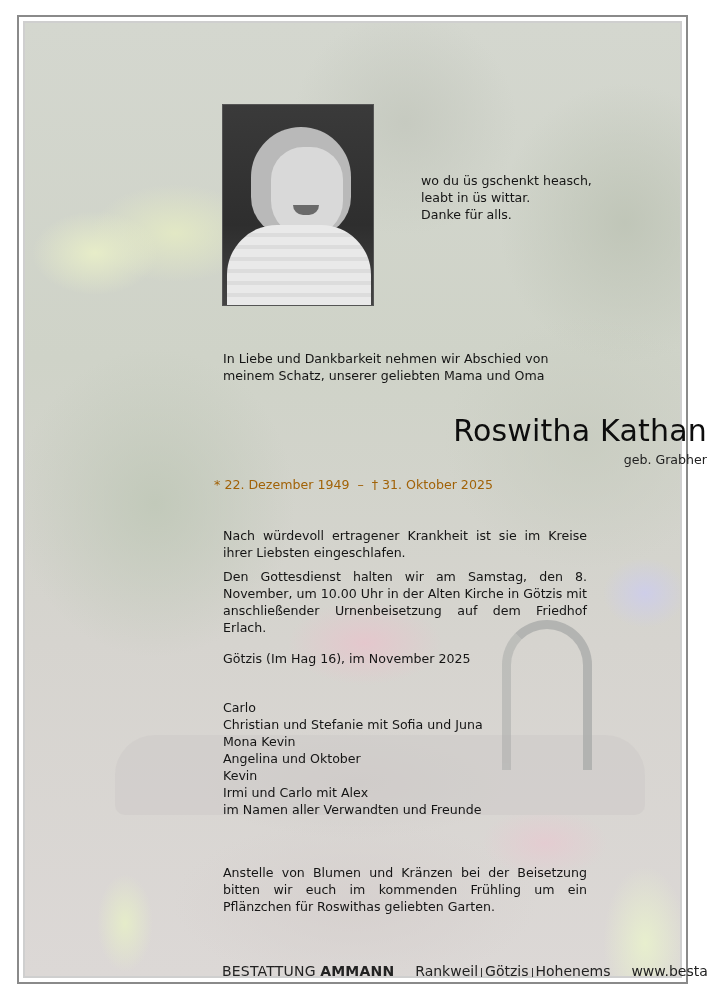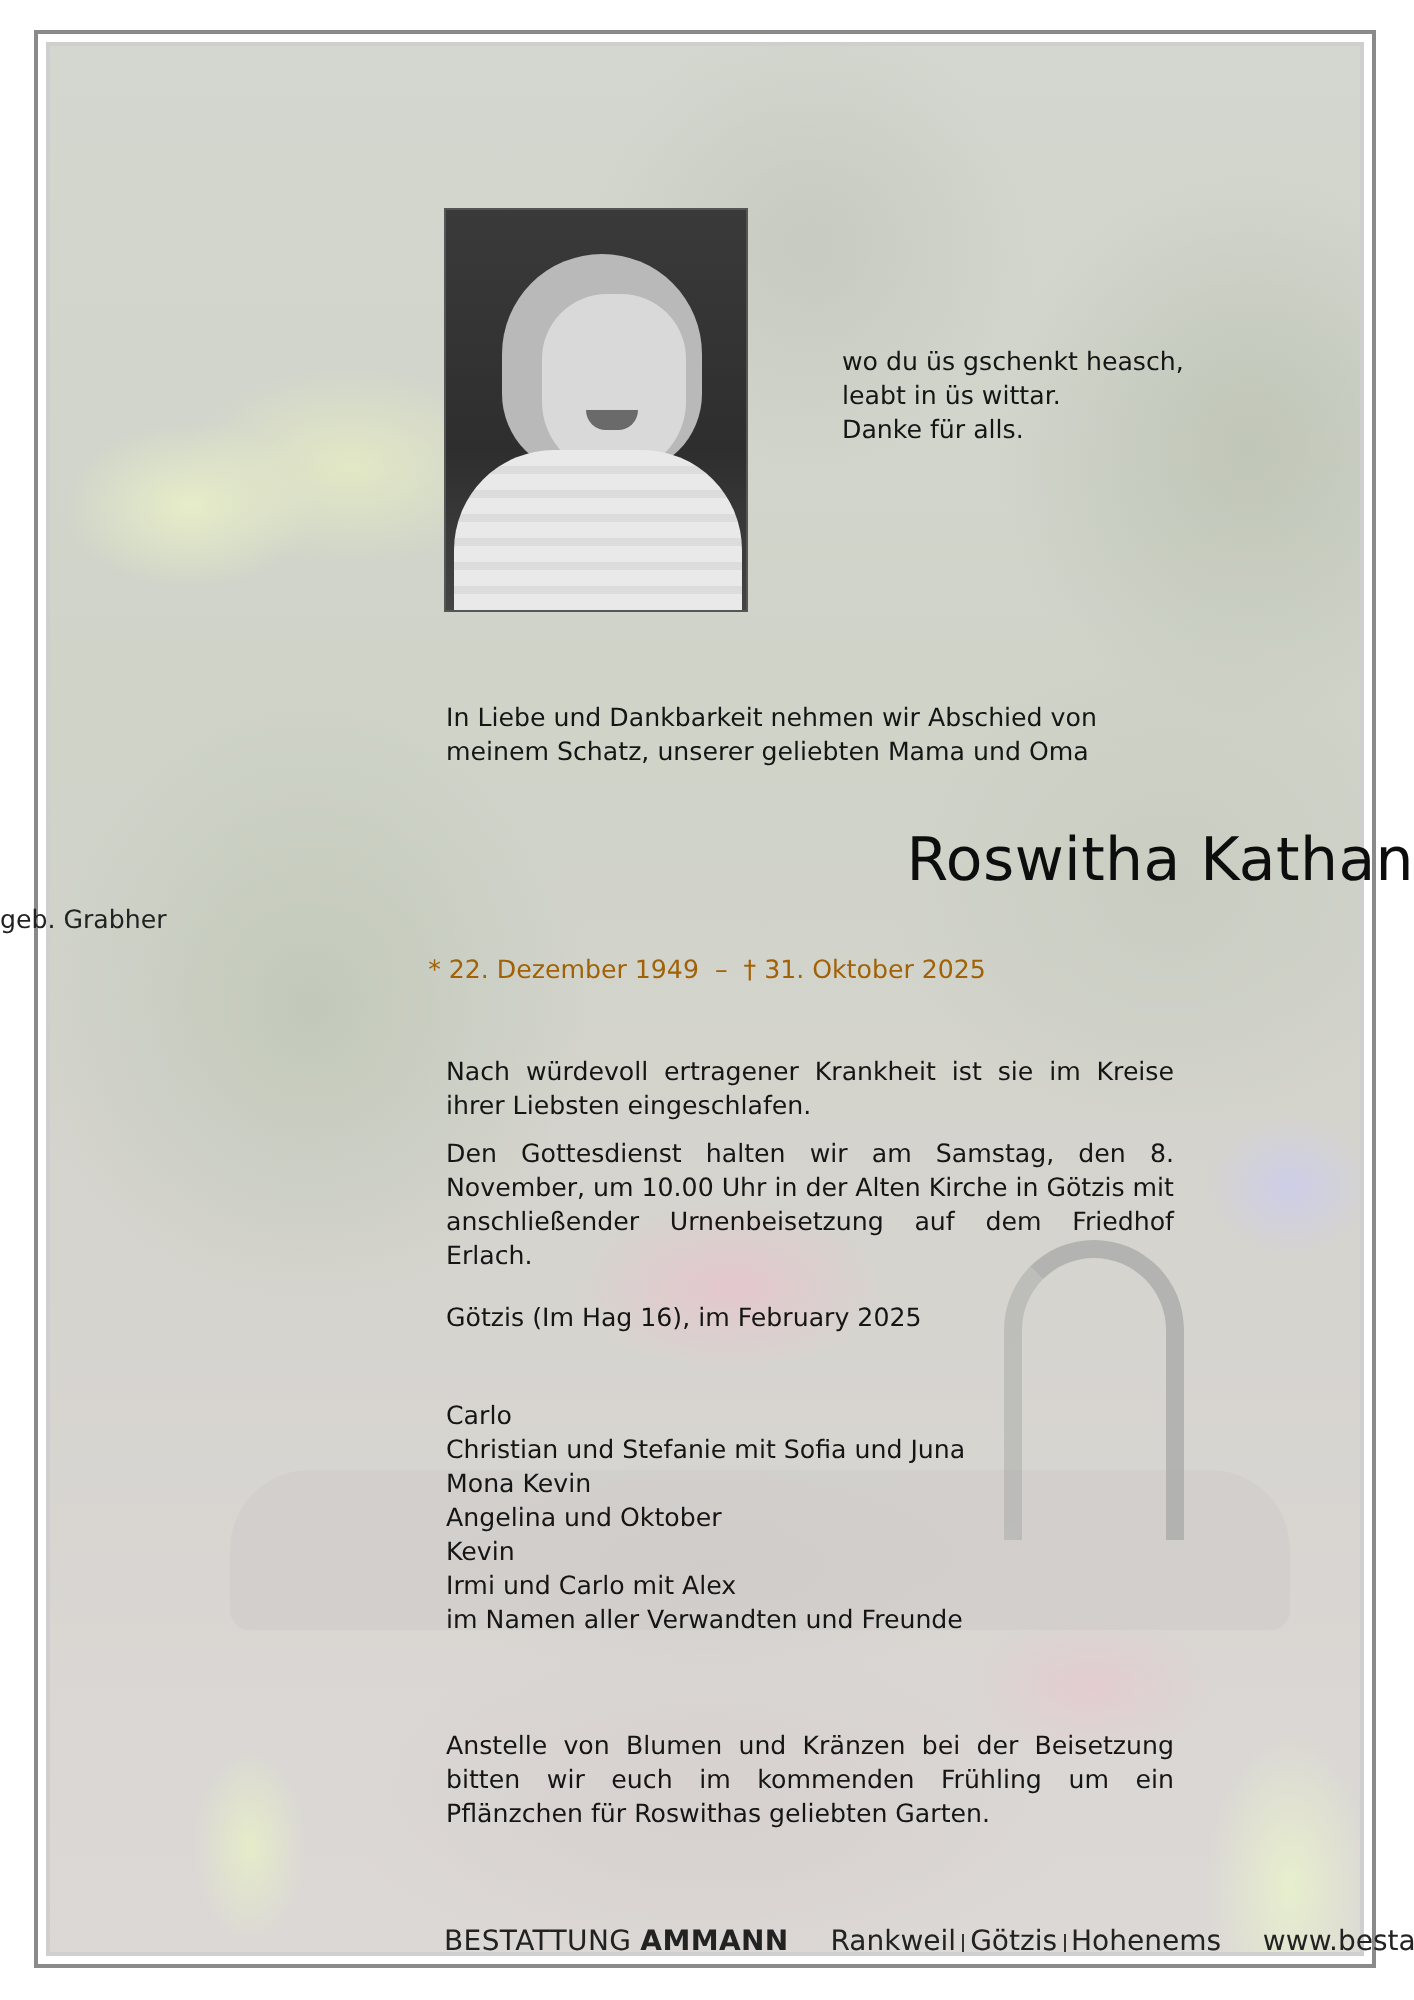--- a/index.html
+++ b/index.html
@@ -46,21 +46,21 @@
                       border-radius: 50px 50px 0 0; background:
                       repeating-linear-gradient(180deg, #e9e9e9 0 8px, #dcdcdc 8px 12px); }
 
     .txt { position: absolute; font-size: 12.6px; line-height: 17px; color: #151515; }
     .poem { left: 421px; top: 172px; }
     .poem div { white-space: nowrap; }
 
     .intro { left: 223px; top: 350px; width: 370px; }
     .name { position: absolute; left: 0; width: 707px; top: 412px; text-align: right;
             font-size: 30px; line-height: 38px; font-family: "DejaVu Sans", sans-serif; font-weight: normal; color: #0d0d0d; letter-spacing: 0.2px; }
-    .maiden { position: absolute; left: 0; width: 707px; top: 452px; text-align: left;
+    .maiden { position: absolute; left: 0; width: 707px; top: 452px; text-align: right;
               font-size: 12.6px; color: #222; }
     .dates { position: absolute; left: 0; width: 707px; top: 477px; text-align: center;
              font-size: 12.6px; color: #a16207; }
     .dates span { display: inline-block; }
     .dash { margin: 0 8px; }
 
     .para1 { left: 223px; top: 527px; width: 364px; text-align: justify; }
     .para2 { left: 223px; top: 568px; width: 364px; text-align: justify; }
     .place { left: 223px; top: 650px; }
     .family { left: 223px; top: 699px; }
@@ -99,21 +99,21 @@
 <div class="txt intro">In Liebe und Dankbarkeit nehmen wir Abschied von meinem Schatz, unserer geliebten Mama und Oma</div>
 
 <div class="name">Roswitha Kathan</div>
 <div class="maiden">geb. Grabher</div>
 <div class="dates">
   <span>* 22. Dezember 1949</span><span class="dash">–</span><span>† 31. Oktober 2025</span>
 </div>
 
 <div class="txt para1">Nach würdevoll ertragener Krankheit ist sie im Kreise ihrer Liebsten eingeschlafen.</div>
 <div class="txt para2">Den Gottesdienst halten wir am Samstag, den 8. November, um 10.00 Uhr in der Alten Kirche in Götzis mit anschließender Urnenbeisetzung auf dem Friedhof Erlach.</div>
-<div class="txt place">Götzis (Im Hag 16), im February 2025</div>
+<div class="txt place">Götzis (Im Hag 16), im November 2025</div>
 
 <div class="txt family">
   <div>Carlo</div>
   <div>Christian und Stefanie mit Sofia und Juna</div>
   <div>Mona Kevin</div>
   <div>Angelina und Oktober</div>
   <div>Kevin</div>
   <div>Irmi und Carlo mit Alex</div>
   <div>im Namen aller Verwandten und Freunde</div>
 </div>

